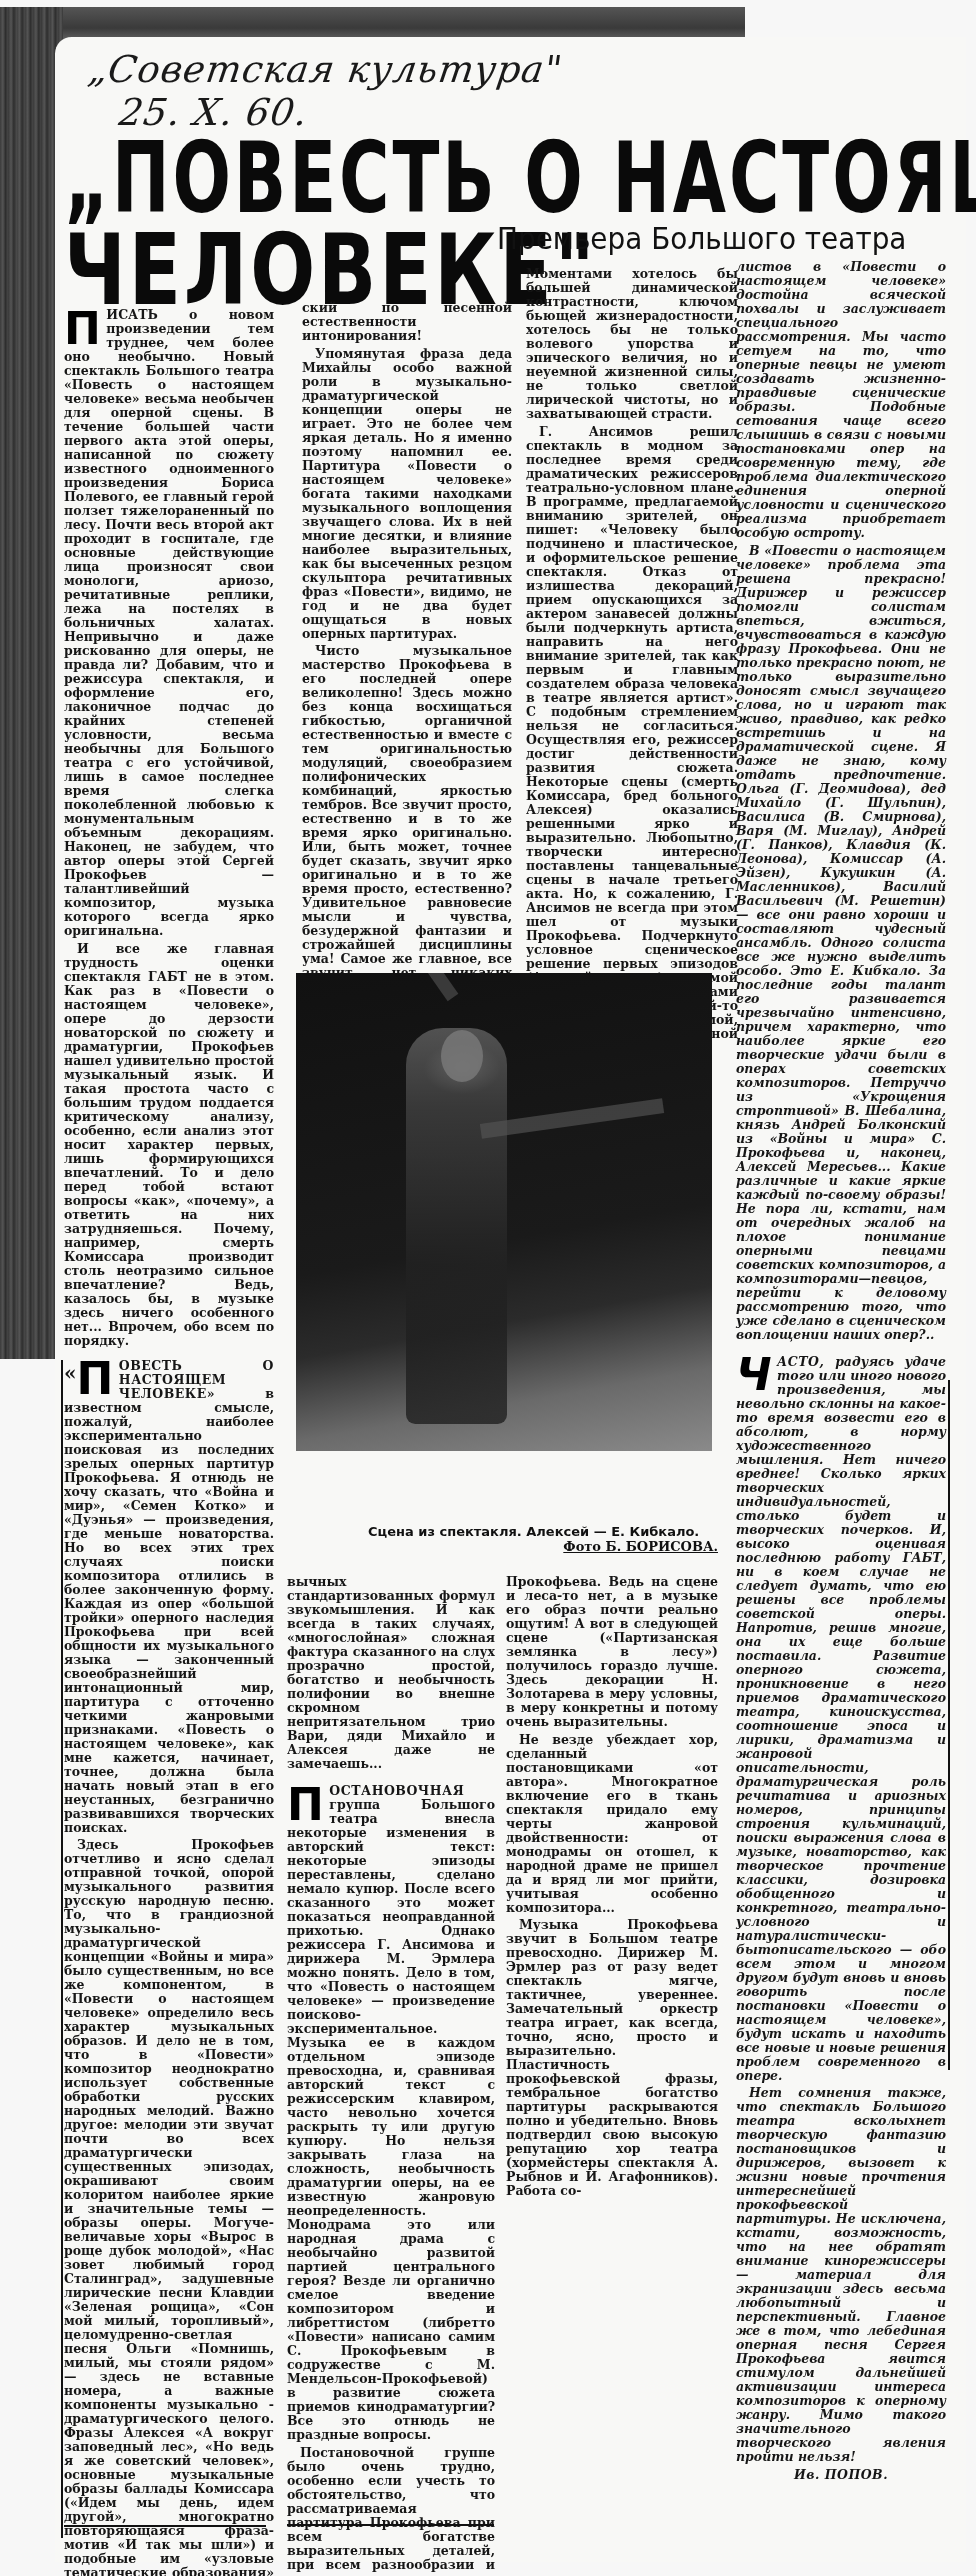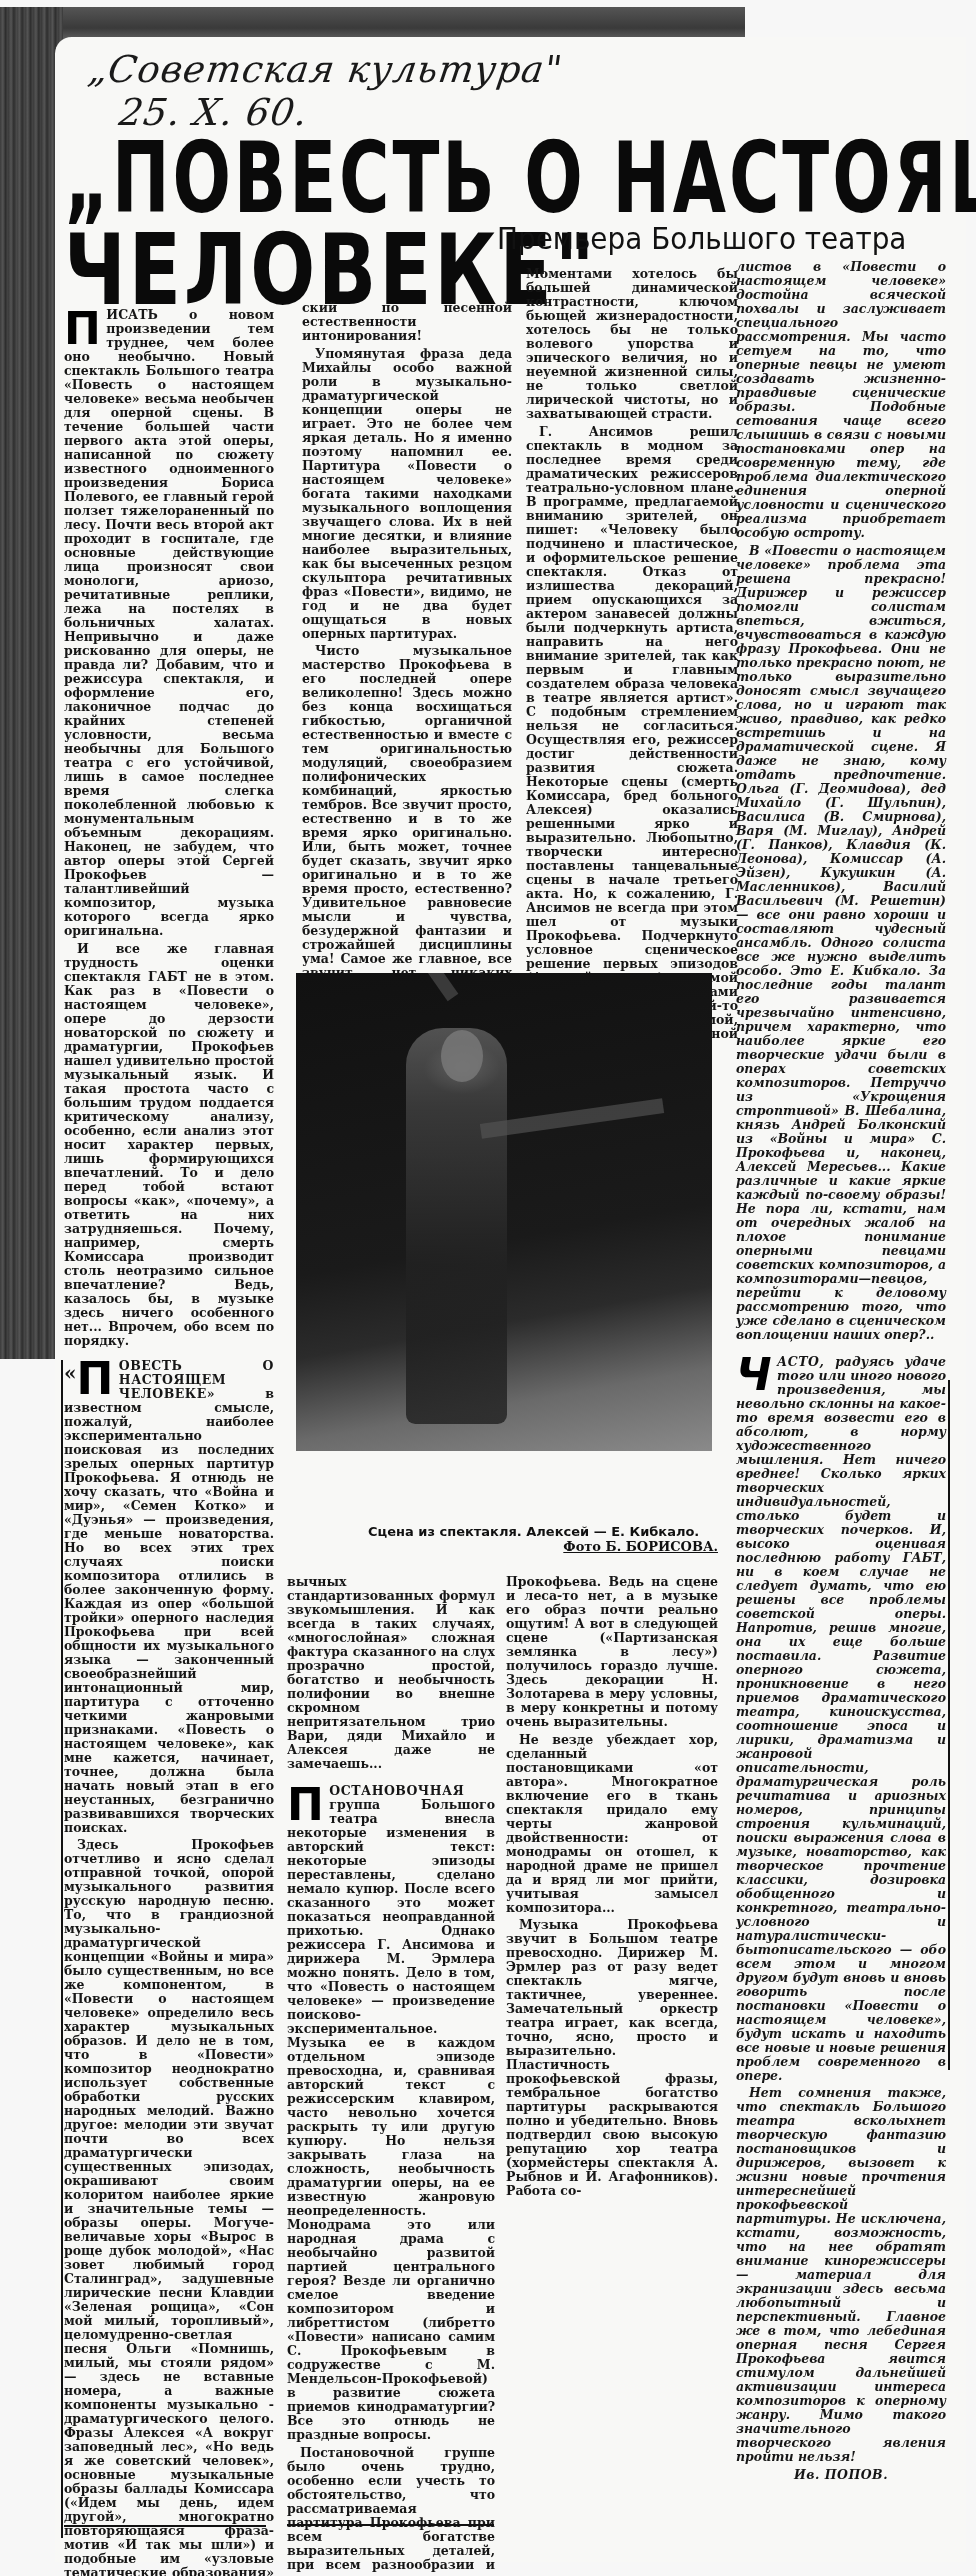--- a/index.html
+++ b/index.html
@@ -161,21 +161,21 @@
 <div class="col col2b">
   <p class="noindent">вычных стандартизованных формул звукомышления. И как всегда в таких случаях, «многослойная» сложная фактура сказанного на слух прозрачно простой, богатство и необычность полифонии во внешне скромном непритязательном трио Вари, дяди Михайло и Алексея даже не замечаешь...</p>
   <p class="noindent" style="margin-top:13px">
     <span class="dropcap">П</span><span class="caps">ОСТАНОВОЧНАЯ</span><span> группа Большого театра внесла некоторые изменения в авторский текст: некоторые эпизоды переставлены, сделано немало купюр. После всего сказанного это может показаться неоправданной прихотью. Однако режиссера Г. Ансимова и дирижера М. Эрмлера можно понять. Дело в том, что «Повесть о настоящем человеке» — произведение поисково-экспериментальное. Музыка ее в каждом отдельном эпизоде превосходна, и, сравнивая авторский текст с режиссерским клавиром, часто невольно хочется раскрыть ту или другую купюру. Но нельзя закрывать глаза на сложность, необычность драматургии оперы, на ее известную жанровую неопределенность. Монодрама это или народная драма с необычайно развитой партией центрального героя? Везде ли органично смелое введение композитором и либреттистом (либретто «Повести» написано самим С. Прокофьевым в содружестве с М. Мендельсон-Прокофьевой) в развитие сюжета приемов кинодраматургии? Все это отнюдь не праздные вопросы.</span>
   </p>
   <p>Постановочной группе было очень трудно, особенно если учесть то обстоятельство, что рассматриваемая партитура Прокофьева при всем богатстве выразительных деталей, при всем разнообразии и тонкости нюансировки воплощения в музыке душевных состояний в больших драматургических пластах подчас несколько однопланова. Эмоциональная однотонность в данном случае, конечно, слишком сильное слово, но пристрастие композитора к повествовательности, умеренно-размеренным темпам в какой-то степени все же чувствуется.</p>
 </div>
 
 <div class="col col3b">
   <p class="noindent">Прокофьева. Ведь на сцене и леса-то нет, а в музыке его образ почти реально ощутим! А вот в следующей сцене («Партизанская землянка в лесу») получилось гораздо лучше. Здесь декорации Н. Золотарева в меру условны, в меру конкретны и потому очень выразительны.</p>
-  <p>Не везде убеждает хор, сделанный постановщиками «от автора». Многократное включение его в ткань спектакля придало ему черты жанровой двойственности: от монодрамы он отошел, к народной драме не пришел да и вряд ли мог прийти, учитывая замысел композитора...</p>
+  <p>Не везде убеждает хор, сделанный постановщиками «от автора». Многократное включение его в ткань спектакля придало ему черты жанровой двойственности: от монодрамы он отошел, к народной драме не пришел да и вряд ли мог прийти, учитывая особенно композитора...</p>
   <p>Музыка Прокофьева звучит в Большом театре превосходно. Дирижер М. Эрмлер раз от разу ведет спектакль мягче, тактичнее, увереннее. Замечательный оркестр театра играет, как всегда, точно, ясно, просто и выразительно. Пластичность прокофьевской фразы, тембральное богатство партитуры раскрываются полно и убедительно. Вновь подтвердил свою высокую репутацию хор театра (хормейстеры спектакля А. Рыбнов и И. Агафонников). Работа со-</p>
 </div>
 
 <div class="col col4">
   <p class="noindent">листов в «Повести о настоящем человеке» достойна всяческой похвалы и заслуживает специального рассмотрения. Мы часто сетуем на то, что оперные певцы не умеют создавать жизненно-правдивые сценические образы. Подобные сетования чаще всего слышишь в связи с новыми постановками опер на современную тему, где проблема диалектического единения оперной условности и сценического реализма приобретает особую остроту.</p>
   <p>В «Повести о настоящем человеке» проблема эта решена прекрасно! Дирижер и режиссер помогли солистам впеться, вжиться, вчувствоваться в каждую фразу Прокофьева. Они не только прекрасно поют, не только выразительно доносят смысл звучащего слова, но и играют так живо, правдиво, как редко встретишь и на драматической сцене. Я даже не знаю, кому отдать предпочтение. Ольга (Г. Деомидова), дед Михайло (Г. Шульпин), Василиса (В. Смирнова), Варя (М. Миглау), Андрей (Г. Панков), Клавдия (К. Леонова), Комиссар (А. Эйзен), Кукушкин (А. Масленников), Василий Васильевич (М. Решетин) — все они равно хороши и составляют чудесный ансамбль. Одного солиста все же нужно выделить особо. Это Е. Кибкало. За последние годы талант его развивается чрезвычайно интенсивно, причем характерно, что наиболее яркие его творческие удачи были в операх советских композиторов. Петруччо из «Укрощения строптивой» В. Шебалина, князь Андрей Болконский из «Войны и мира» С. Прокофьева и, наконец, Алексей Мересьев... Какие различные и какие яркие каждый по-своему образы! Не пора ли, кстати, нам от очередных жалоб на плохое понимание оперными певцами советских композиторов, а композиторами—певцов, перейти к деловому рассмотрению того, что уже сделано в сценическом воплощении наших опер?..</p>
   <p class="noindent" style="margin-top:13px">
     <span class="dropcap">Ч</span><span class="caps">АСТО,</span><span> радуясь удаче того или иного нового произведения, мы невольно склонны на какое-то время возвести его в абсолют, в норму художественного мышления. Нет ничего вреднее! Сколько ярких творческих индивидуальностей, столько будет и творческих почерков. И, высоко оценивая последнюю работу ГАБТ, ни в коем случае не следует думать, что ею решены все проблемы советской оперы. Напротив, решив многие, она их еще больше поставила. Развитие оперного сюжета, проникновение в него приемов драматического театра, киноискусства, соотношение эпоса и лирики, драматизма и жанровой описательности, драматургическая роль речитатива и ариозных номеров, принципы строения кульминаций, поиски выражения слова в музыке, новаторство, как творческое прочтение классики, дозировка обобщенного и конкретного, театрально-условного и натуралистически-бытописательского — обо всем этом и многом другом будут вновь и вновь говорить после постановки «Повести о настоящем человеке», будут искать и находить все новые и новые решения проблем современного в опере.</span>
   </p>
   <p>Нет сомнения также, что спектакль Большого театра всколыхнет творческую фантазию постановщиков и дирижеров, вызовет к жизни новые прочтения интереснейшей прокофьевской партитуры. Не исключена, кстати, возможность, что на нее обратят внимание кинорежиссеры — материал для экранизации здесь весьма любопытный и перспективный. Главное же в том, что лебединая оперная песня Сергея Прокофьева явится стимулом дальнейшей активизации интереса композиторов к оперному жанру. Мимо такого значительного творческого явления пройти нельзя!</p>

